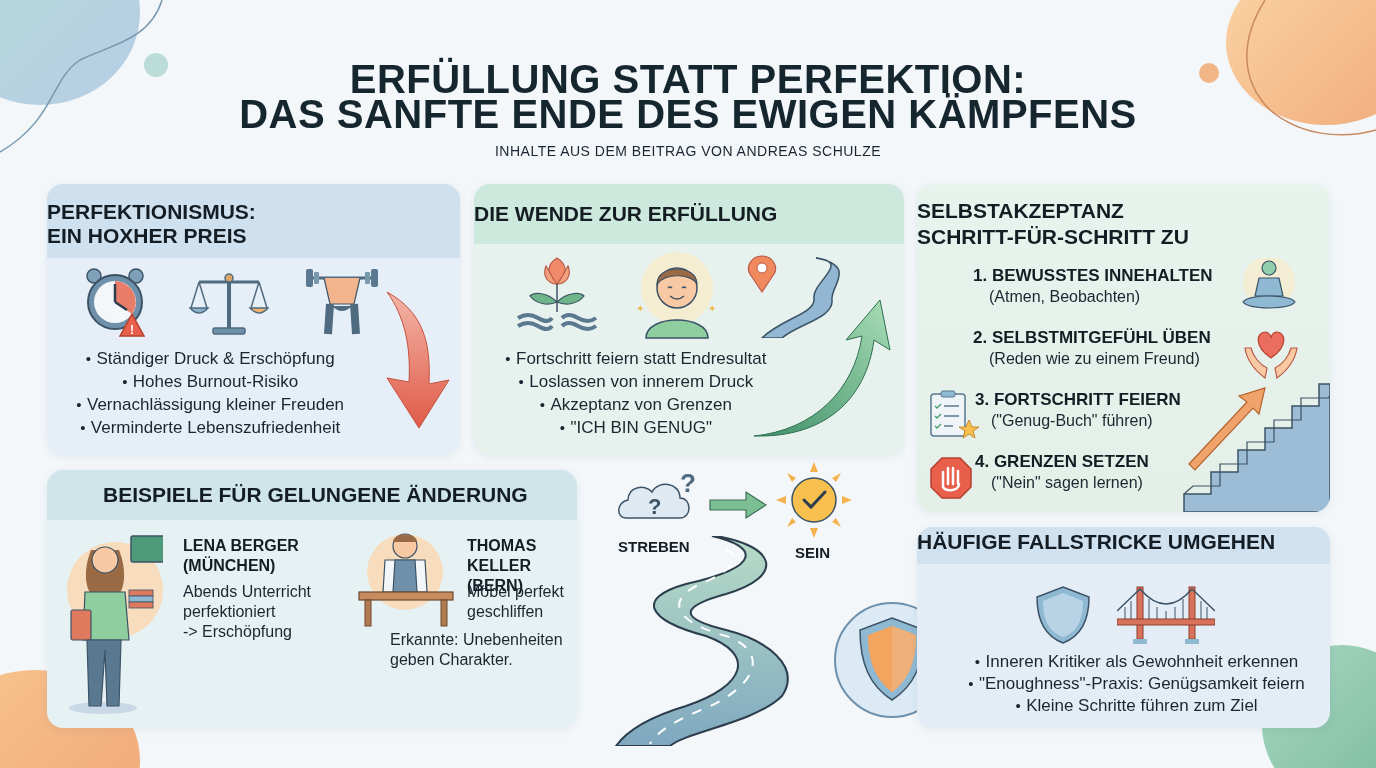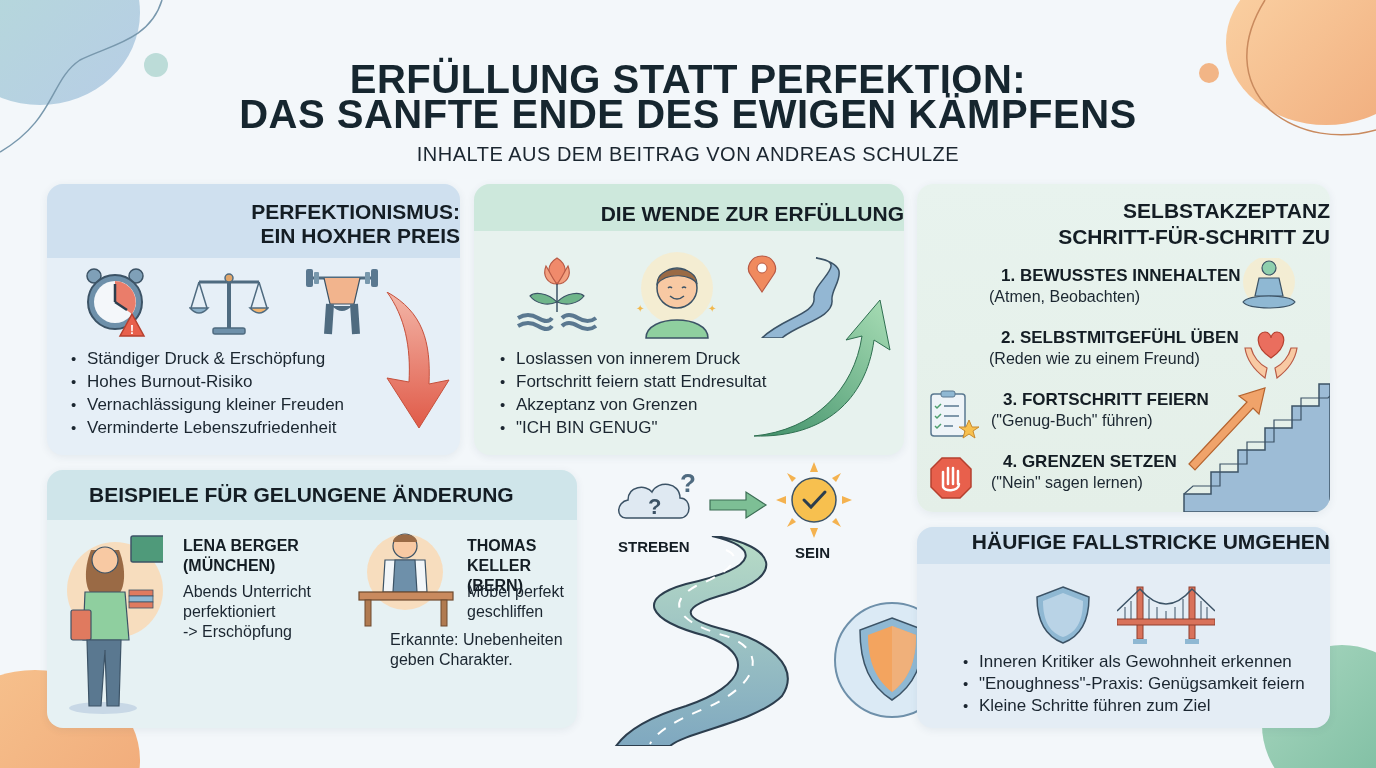--- a/index.html
+++ b/index.html
@@ -20,42 +20,42 @@
   .blob-bl { left: -70px; top: 670px; width: 210px; height: 180px; border-radius: 50%;
     background: linear-gradient(135deg, #f7c590, #f0a777); }
   .blob-br { left: 1262px; top: 645px; width: 160px; height: 160px; border-radius: 50%;
     background: linear-gradient(135deg, #a9d7c0, #76b99c); }
 
   .title { position: absolute; left: 0; width: 1376px; text-align: center; font-weight: 700;
     font-size: 40px; letter-spacing: 0.5px; color: #16262f; line-height: 44px; }
   .title.l1 { top: 57px; }
   .title.l2 { top: 92px; }
   .subtitle { position: absolute; left: 0; width: 1376px; top: 143px; text-align: center;
-    font-size: 20px; color: #1b2630; letter-spacing: 0.5px; }
+    font-size: 14px; color: #1b2630; letter-spacing: 0.5px; }
 
   .panel { position: absolute; border-radius: 16px; overflow: hidden;
     box-shadow: 0 2px 8px rgba(40,70,90,0.08); }
-  .panel-head { font-weight: 700; text-align: right; color: #141d24; }
+  .panel-head { font-weight: 700; text-align: left; color: #141d24; }
   .p1 { left: 47px; top: 184px; width: 413px; height: 271px; background: #e6eff7; }
   .p1 .panel-head { background: #cfe0ef; height: 74px; padding-top: 16px; font-size: 21px; line-height: 24px; }
   .p2 { left: 474px; top: 184px; width: 430px; height: 271px; background: #e7f2ee; }
-  .p2 .panel-head { background: #cde8dc; height: 47px; padding-top: 18px; font-size: 21px; }
+  .p2 .panel-head { background: #cde8dc; height: 60px; padding-top: 18px; font-size: 21px; }
   .p3 { left: 917px; top: 184px; width: 413px; height: 328px; background: linear-gradient(180deg,#e8f3ee,#e4efe8); }
   .p3 .panel-head { padding-top: 14px; font-size: 21px; line-height: 26px; }
   .p4 { left: 47px; top: 470px; width: 530px; height: 258px; background: #e6f1f3; }
-  .p4 .panel-head { background: #cfe5ea; height: 50px; padding-top: 13px; font-size: 21px; text-align: left; padding-left: 42px; }
+  .p4 .panel-head { background: #cfe5ea; height: 50px; padding-top: 13px; font-size: 21px; text-align: left; padding-left: 56px; }
   .p5 { left: 917px; top: 527px; width: 413px; height: 201px; background: #e4edf5; }
   .p5 .panel-head { background: #d0e1ef; height: 37px; padding-top: 3px; font-size: 21px; }
 
-  ul.bullets { list-style: none; position: absolute; font-size: 17px; line-height: 23px; color: #1b2630; }
+  ul.bullets { list-style: none; position: absolute; font-size: 17px; line-height: 23px; color: #1b2630; text-align: center; }
   ul.bullets li::before { content: "\2022"; display: inline-block; width: 16px; font-size: 15px; }
 
   .icon { position: absolute; }
   .step { position: absolute; left: 56px; }
-  .step .st { font-weight: 700; font-size: 17px; color: #141d24; margin-left: 28px; }
+  .step .st { font-weight: 700; font-size: 17px; color: #141d24; }
   .step .ss { font-size: 16px; color: #1b2630; margin-left: 16px; margin-top: 2px; }
 
   .ex-name { position: absolute; font-weight: 700; font-size: 16px; line-height: 20px; color: #141d24; }
   .ex-text { position: absolute; font-size: 16px; line-height: 20px; color: #1b2630; }
 
   .center-label { position: absolute; font-weight: 700; font-size: 15px; color: #141d24; }
 </style>
 </head>
 <body>
 
@@ -160,22 +160,22 @@
   <svg class="icon" style="left:280px;top:116px" width="140" height="140" viewBox="0 0 140 140">
     <defs>
         <linearGradient id="gup" x1="0" y1="1" x2="1" y2="0">
           <stop offset="0" stop-color="#3f8f68"></stop>
           <stop offset="1" stop-color="#a8ddb5"></stop>
         </linearGradient>
       </defs>
     <path d="M0 136 C60 130 100 90 108 36 L92 40 L126 0 L136 50 L120 40 C112 100 70 138 0 136 Z" fill="url(#gup)" stroke="#2f6f50" stroke-width="1"></path>
   </svg>
   <ul class="bullets" style="left:26px;top:163px">
+    <li>Fortschritt feiern statt Endresultat</li>
     <li>Loslassen von innerem Druck</li>
-    <li>Fortschritt feiern statt Endresultat</li>
     <li>Akzeptanz von Grenzen</li>
     <li>"ICH BIN GENUG"</li>
   </ul>
 </div>
 
 <div class="panel p3">
   <div class="panel-head">
     <div>SELBSTAKZEPTANZ</div>
     <div>SCHRITT-FÜR-SCHRITT ZU</div>
   </div>

